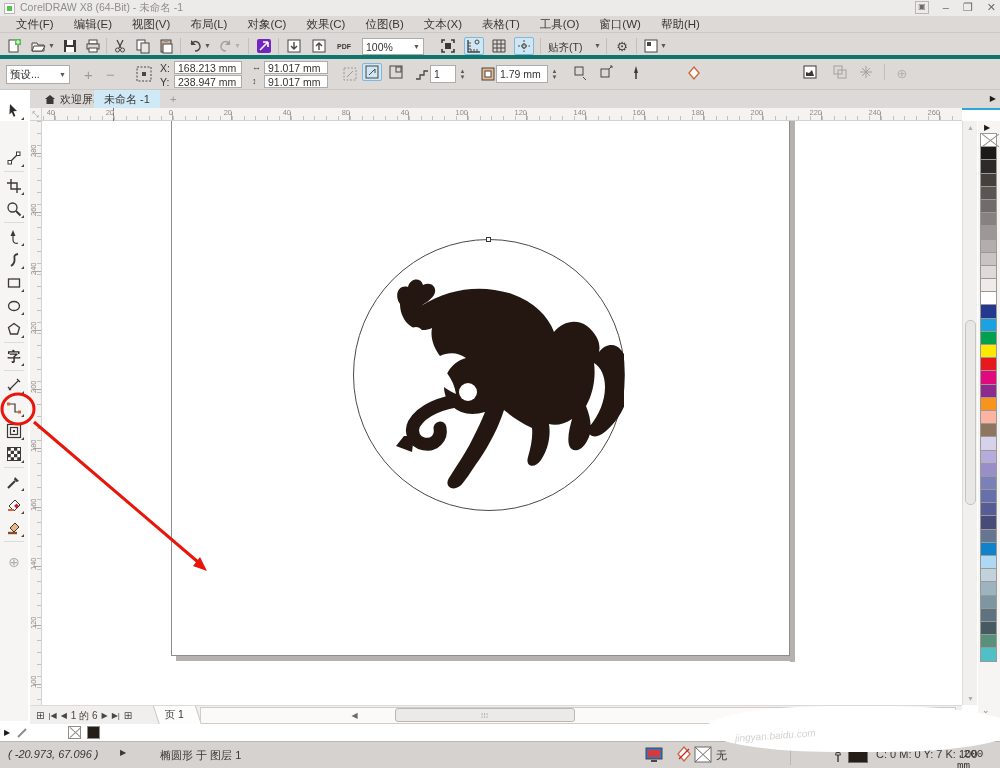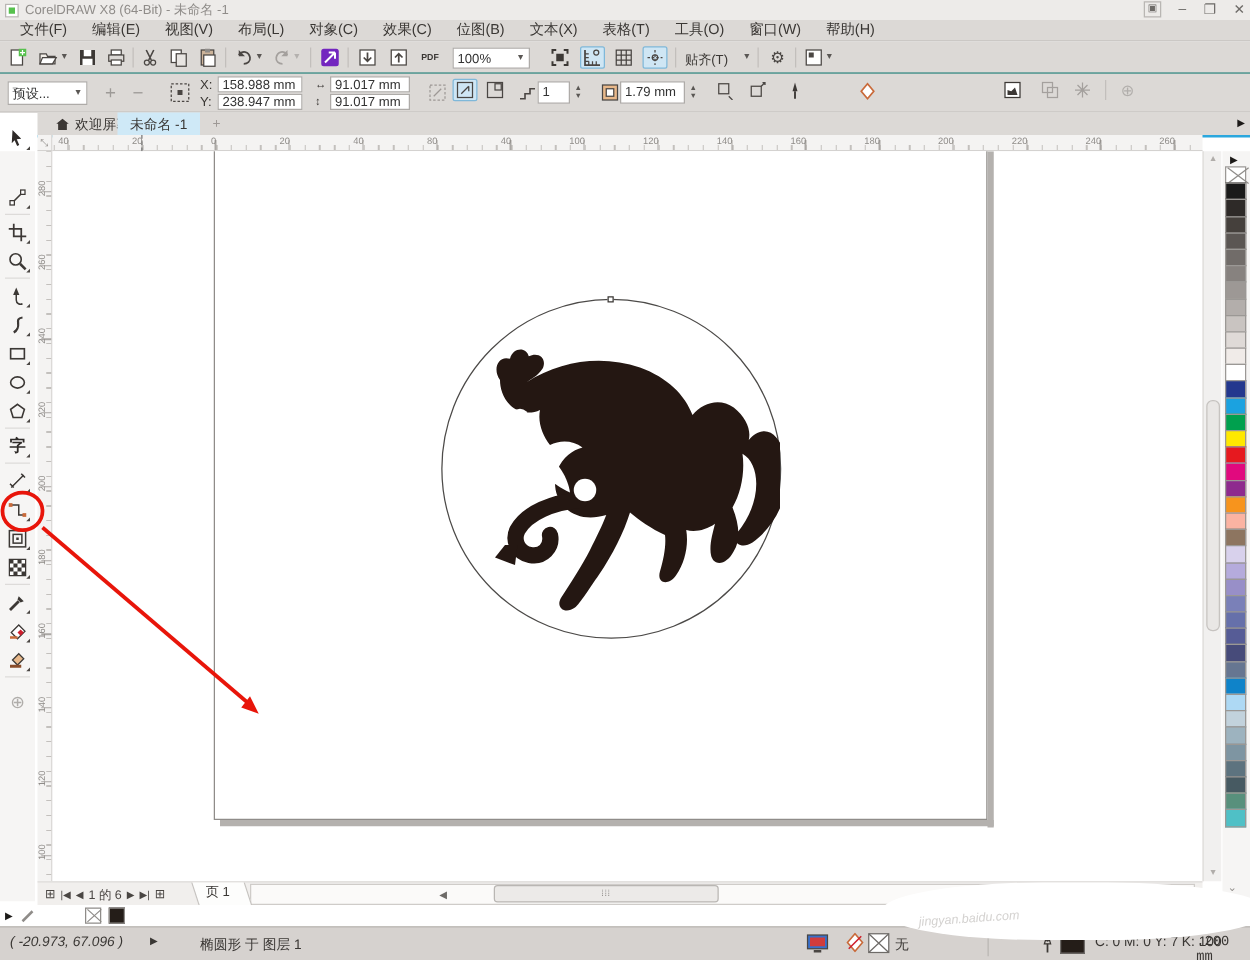--- a/index.html
+++ b/index.html
@@ -12,21 +12,21 @@
   #titlebar { left:0; top:0; width:1000px; height:16px; background:#edebe9; color:#8f8c89; font-size:10.5px; display:flex; align-items:center; padding-left:4px; }
   #titlebar .app-ico { width:11px; height:11px; background:#fff; border:1px solid #b9b6b3; margin-right:5px; position:relative; }
   #titlebar .app-ico::after{ content:""; position:absolute; left:2px; top:2px; width:5px; height:5px; background:#57c14e; }
   #win-btns { position:absolute; right:4px; top:1px; display:flex; gap:14px; color:#6e6b68; font-size:11px; }
   #win-btns span { cursor:default; }
 
   #menubar { left:0; top:16px; width:1000px; height:17px; background:#dcd9d6; border-bottom:1px solid #cbc8c5; display:flex; align-items:center; padding-left:6px; }
   #menubar .mi { padding:0 10px; height:17px; line-height:17px; color:#3a3734; }
 
   
-  #stdbar { left:0; top:33px; width:1000px; height:26px; background:#dcd9d6; border-bottom:1px solid #0f766e; }
+  #stdbar { left:0; top:33px; width:1000px; height:26px; background:#dcd9d6; border-bottom:4px solid #0f766e; }
   #propbar { left:0; top:59px; width:1000px; height:31px; background:#dcd9d6; border-bottom:1px solid #c9c6c3; }
   .tb-ico { position:absolute; top:4px; width:20px; height:18px; display:flex; align-items:center; justify-content:center; }
   .tb-sep { position:absolute; top:5px; width:1px; height:16px; background:#c2bfbc; }
   .dd { position:absolute; top:9px; font-size:7px; color:#5a5754; }
   .dd.gray { color:#b4b1ae; }
   .tb-pressed { background:#cfe6f4; border:1px solid #7fb8d9; border-radius:2px; }
   .inputbox { position:absolute; background:#fff; border:1px solid #aeaba8; font-size:10.5px; color:#333; padding:0 3px; display:flex; align-items:center; }
   .spin { position:absolute; width:11px; height:18px; display:flex; flex-direction:column; justify-content:center; font-size:6px; color:#5a5754; line-height:6px; text-align:center; }
   .pb-lab { position:absolute; font-size:10.5px; color:#3a3734; }
   .gray-ico { opacity:.38; }
@@ -274,21 +274,21 @@
   <span class="pb-lab gray-ico" style="left:84px;top:7px;font-size:15px;">+</span>
   <span class="pb-lab gray-ico" style="left:106px;top:7px;font-size:15px;">−</span>
   <span class="tb-ico" style="left:134px;top:6px;">
     <svg width="18" height="18">
         <rect x="2" y="2" width="14" height="14" fill="none" stroke="#4a4643" stroke-dasharray="2 1.5"></rect>
         <rect x="7" y="7" width="4" height="4" fill="#4a4643"></rect>
       </svg>
     </span>
   <span class="pb-lab" style="left:160px;top:3px;">X:</span>
   <div class="inputbox" style="left:174px;top:2px;width:68px;height:13px;">
-      <span>158.988 mm</span>
+      <span>168.213 mm</span>
     </div>
   <span class="pb-lab" style="left:160px;top:17px;">Y:</span>
   <div class="inputbox" style="left:174px;top:16px;width:68px;height:13px;">
       <span>238.947 mm</span>
     </div>
   <span class="pb-lab" style="left:252px;top:3px;font-size:9px;">↔</span>
   <div class="inputbox" style="left:264px;top:2px;width:64px;height:13px;">
       <span>91.017 mm</span>
     </div>
   <span class="pb-lab" style="left:252px;top:17px;font-size:9px;">↕</span>

